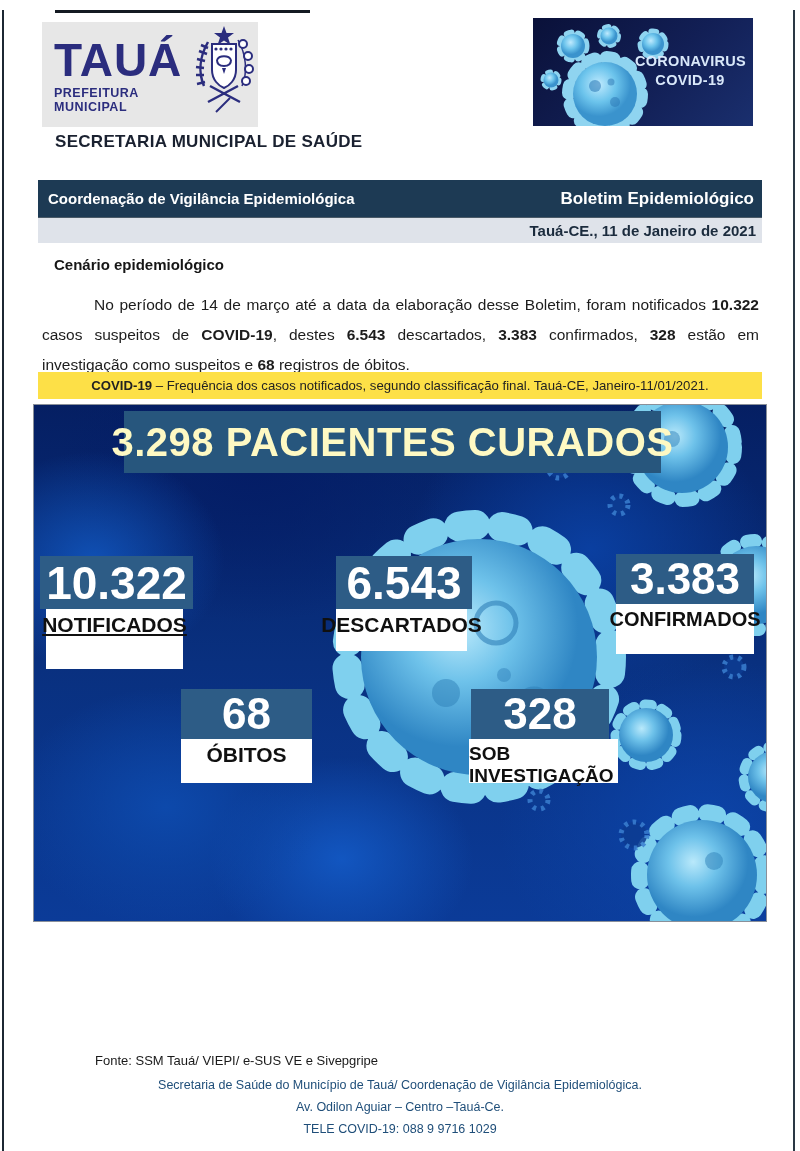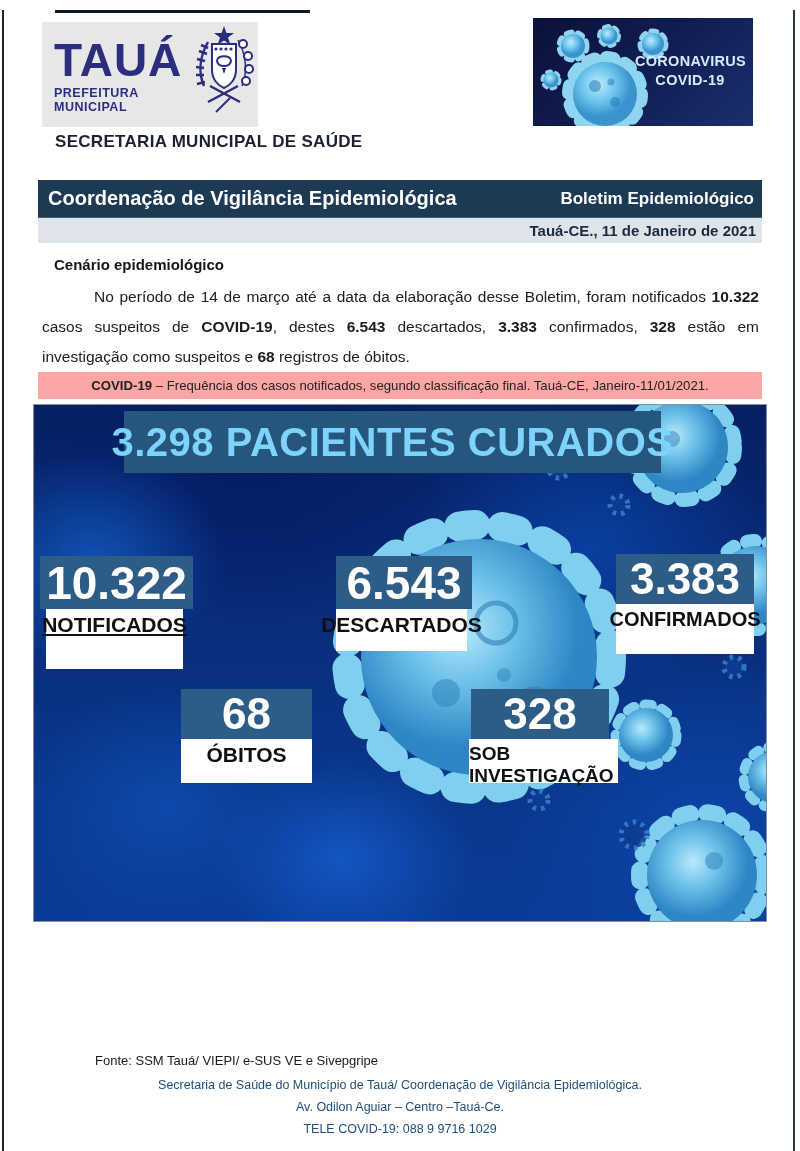--- a/index.html
+++ b/index.html
@@ -30,50 +30,50 @@
     background:linear-gradient(135deg,#0a1139 0%,#121f55 55%,#1a2f6e 100%);
     overflow:hidden; }
   .covid-banner svg { position:absolute; left:0; top:0; }
   .banner-text { position:absolute; right:8px; top:34px; width:110px; text-align:center;
     color:#d9e8fa; font-weight:800; font-size:14.5px; line-height:19px; letter-spacing:0.3px; }
 
   
   .header-bar { position:absolute; left:38px; top:170px; width:724px; height:37px;
     background:#1d3a54; color:#fff; display:flex; align-items:center;
     justify-content:space-between; padding:0 8px 0 10px; }
-  .header-left  { font-size:20px; font-weight:700; }
+  .header-left  { font-size:15px; font-weight:700; }
   .header-right { font-size:17px; font-weight:700; }
   .date-bar { position:absolute; left:38px; top:207px; width:724px; height:26px;
     background:#dfe3ea; color:#1b2b3d; font-size:15px; font-weight:700;
     display:flex; align-items:center; justify-content:flex-end; padding-right:6px;
     border-top:1px solid #4a5a68; }
 
   
   .section-heading { position:absolute; left:54px; top:246px; font-size:15px; font-weight:700; color:#161616; }
-  .paragraph { position:absolute; left:42px; top:272px; width:717px; font-size:15.5px;
+  .paragraph { position:absolute; left:42px; top:280px; width:717px; font-size:15.5px;
     line-height:30px; color:#1c1c1c; text-align:justify; text-indent:52px; }
   .caption-bar { position:absolute; left:38px; top:362px; width:724px; height:27px;
-    background:#fca5a5; color:#222; font-size:13.2px; display:flex;
+    background:#fde047; color:#222; font-size:13.2px; display:flex;
     align-items:center; justify-content:center; }
 
   
   .infographic { position:absolute; left:33px; top:394px; width:734px; height:518px;
     border:1px solid #8a909a; overflow:hidden;
     background:
       radial-gradient(220px 180px at 8% 30%,  #1050b4 0%, rgba(16,80,180,0) 60%),
       radial-gradient(260px 200px at 18% 78%, #0d49ab 0%, rgba(13,73,171,0) 60%),
       radial-gradient(220px 170px at 42% 88%, #1256c0 0%, rgba(18,86,192,0) 60%),
       radial-gradient(300px 240px at 30% 12%, #041d66 0%, rgba(4,29,102,0) 65%),
       radial-gradient(280px 230px at 76% 28%, #0a3fa0 0%, rgba(10,63,160,0) 65%),
       radial-gradient(320px 260px at 92% 82%, #0c44a8 0%, rgba(12,68,168,0) 65%),
       linear-gradient(180deg,#051f63 0%, #09307f 50%, #0b3b98 100%); }
   .virus-layer { position:absolute; left:0; top:0; }
   .headline-box { position:absolute; left:90px; top:6px; width:537px; height:62px;
     background:#27567d; display:flex; align-items:center; justify-content:center; }
-  .headline { color:#7dd3fc; font-size:40px; font-weight:800; letter-spacing:0.5px; white-space:nowrap; }
+  .headline { color:#fef9c3; font-size:40px; font-weight:800; letter-spacing:0.5px; white-space:nowrap; }
 
   .stat-num { position:absolute; background:#2d5c86; color:#fff; font-weight:800;
     display:flex; align-items:center; justify-content:center; }
   .stat-label { position:absolute; background:#fff; color:#101010; font-weight:800;
     display:flex; align-items:flex-start; justify-content:center; padding-top:4px; }
 
   .num1 { left:6px;   top:151px; width:153px; height:53px; font-size:46px; }
   .lab1 { left:12px;  top:204px; width:137px; height:60px; font-size:21px;text-decoration:underline; }
   .num2 { left:302px; top:151px; width:136px; height:53px; font-size:46px; }
   .lab2 { left:302px; top:204px; width:131px; height:42px; font-size:21px; }

